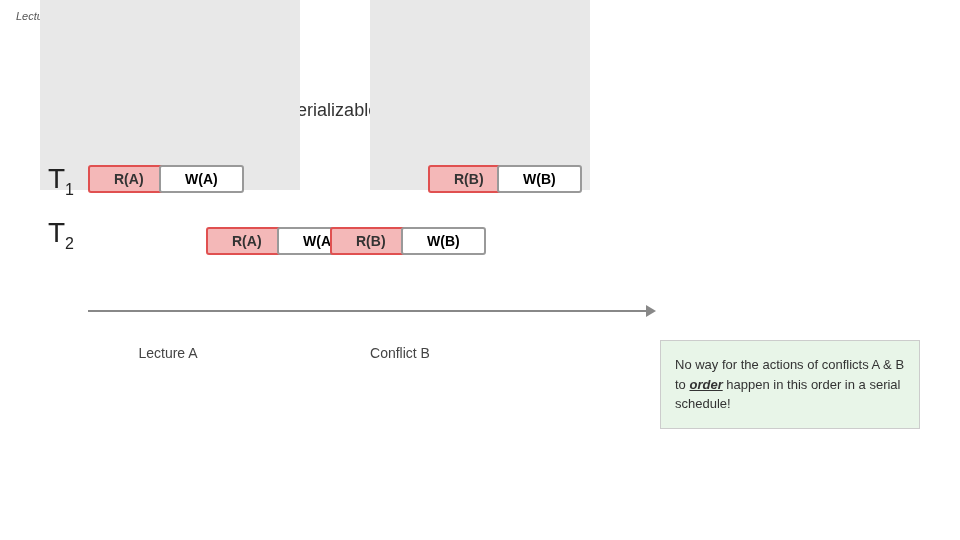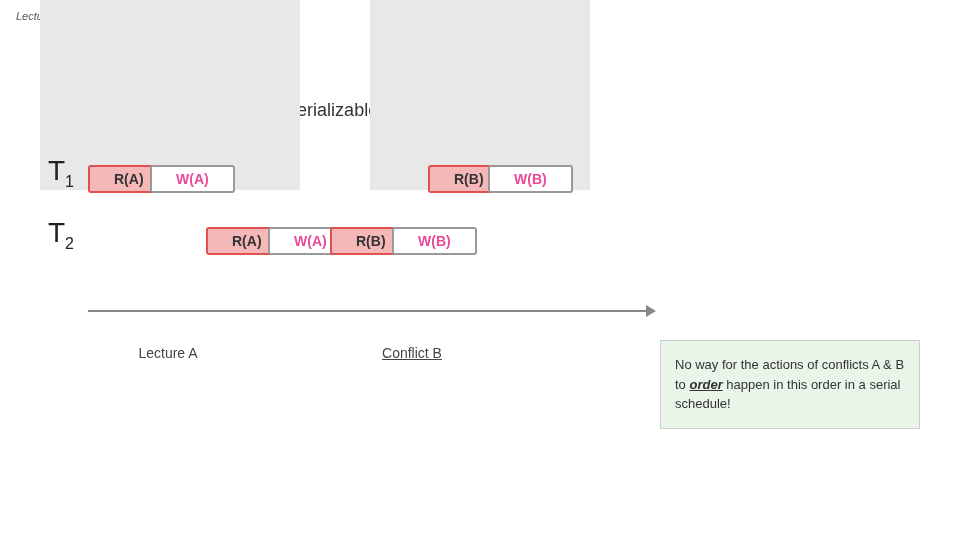--- a/index.html
+++ b/index.html
@@ -88,21 +88,22 @@
 
     .op-read {
       background: #f4b8b8;
       border-color: #e05050;
       color: #333;
     }
 
     .op-write {
       background: #ffffff;
       border-color: #999;
-      color: #ec4899;
+      color: #000000;
+      margin-left: 9px;
     }
 
     
     #timeline-arrow {
       position: absolute;
       top: 310px;
       left: 88px;
       width: 560px;
       height: 2px;
       background: #888;
@@ -161,21 +162,21 @@
 </div>
 
 <div id="subtitle">
   <span>A schedule that is </span><strong>not</strong><span> conflict serializable:</span>
 </div>
 
 <div id="conflict-a-band"></div>
 
 <div id="conflict-b-band"></div>
 
-<div style="position:absolute; top:155px; left:48px; display:flex; height:52px; z-index:2;">
+<div style="position:absolute; top:155px; left:48px; display:flex; align-items:center; height:52px; z-index:2;">
   <div class="t-label">T<sub>1</sub></div>
   <div style="position:relative; width:520px; height:52px; display:flex; align-items:center;">
 
     <div class="op-box op-read" style="left:0px; top:10px;">R(A)</div>
     <div class="op-box op-write" style="left:62px; top:10px;">W(A)</div>
     <div class="op-box op-read" style="left:340px; top:10px;">R(B)</div>
     <div class="op-box op-write" style="left:400px; top:10px;">W(B)</div>
   </div>
 </div>
 
@@ -189,19 +190,19 @@
     <div class="op-box op-write" style="left:304px; top:10px;">W(B)</div>
   </div>
 </div>
 
 <div id="timeline-arrow"></div>
 
 <div class="conflict-label" style="left:108px; top:345px; width:120px;">
   <span>Lecture A</span>
 </div>
 
-<div class="conflict-label" style="left:352px; top:345px; width:120px;text-decoration:underline;">
+<div class="conflict-label" style="left:340px; top:345px; width:120px;">
   <span>Conflict B</span>
 </div>
 
 <div id="note-box">
   <span>No way for the actions of conflicts A &amp; B to </span><strong>order</strong><span> happen in this order in a serial schedule!</span>
 </div>
 
 </body></html>

